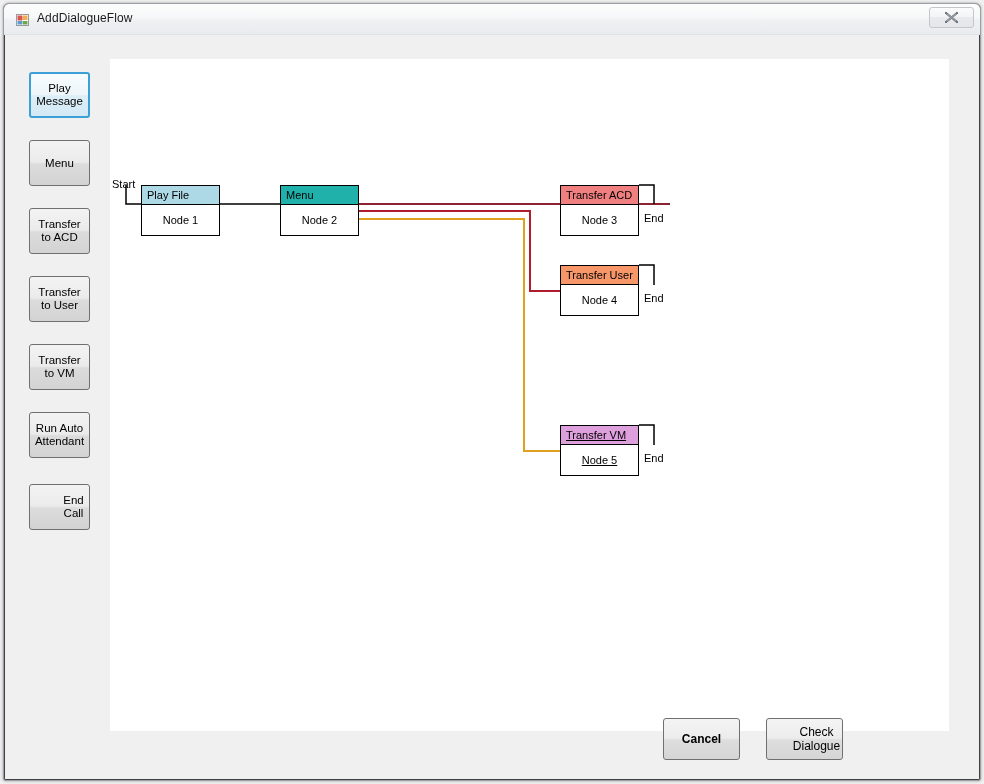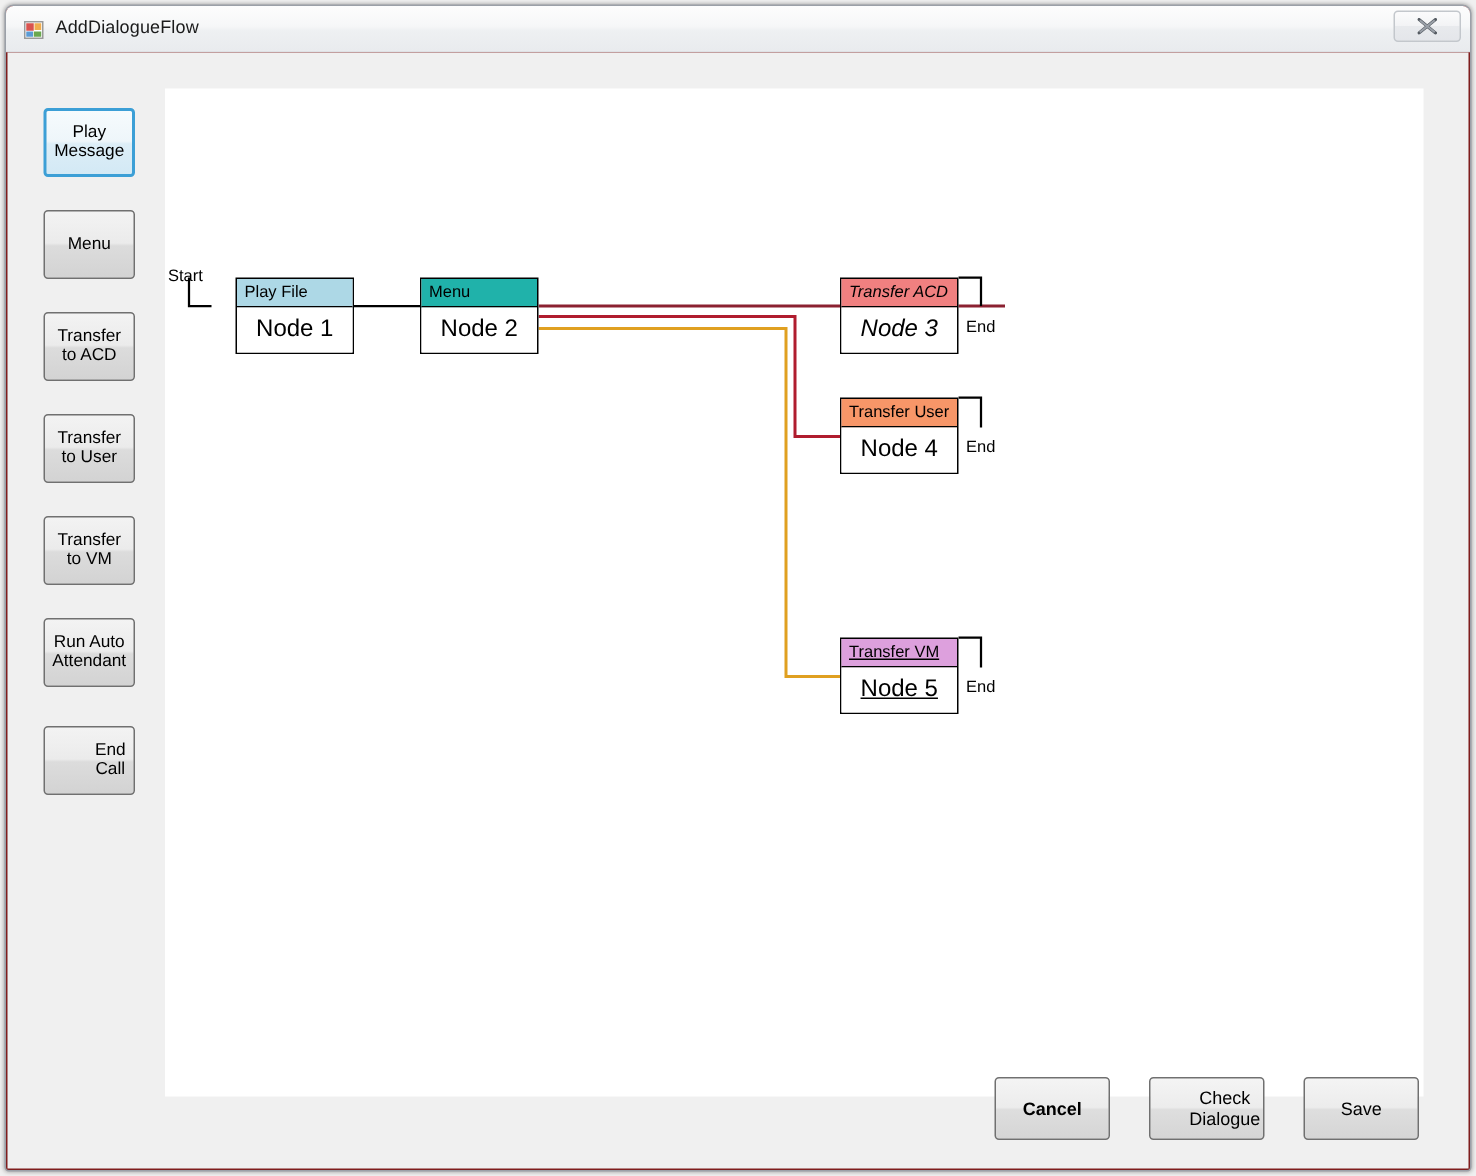--- a/index.html
+++ b/index.html
@@ -23,21 +23,21 @@
   
   .window-frame {
     position: absolute;
     left: 3px;
     top: 3px;
     width: 978px;
     height: 778px;
     box-sizing: border-box;
     border: 1px solid #9ba0a8;
     border-radius: 6px 6px 3px 3px;
-    background: #7f1d1d;
+    background: #404040;
     box-shadow: 0 0 3px rgba(0,0,0,0.35);
   }
 
   .title-bar {
     position: absolute;
     left: 0;
     top: 0;
     right: 0;
     height: 31px;
     box-sizing: border-box;
@@ -150,21 +150,21 @@
     color: #000;
     padding-left: 5px;
     display: flex;
     align-items: center;
     white-space: nowrap;
     overflow: hidden;
   }
   .node-body {
     height: 30px;
     box-sizing: border-box;
-    font-size: 16px;
+    font-size: 11px;
     color: #000;
     display: flex;
     align-items: center;
     justify-content: center;
     background: #ffffff;
   }
 
   .port-label {
     position: absolute;
     font-size: 11px;
@@ -269,31 +269,31 @@
 
           <path d="M249 160 L414 160 L414 392 L450 392" stroke="#E0A020" stroke-width="2" fill="none"></path>
 
           <path d="M529 126 L544 126 L544 145" stroke="#000000" stroke-width="1.5" fill="none"></path>
           <path d="M529 206 L544 206 L544 226" stroke="#000000" stroke-width="1.5" fill="none"></path>
           <path d="M529 366 L544 366 L544 386" stroke="#000000" stroke-width="1.5" fill="none"></path>
         </svg>
 
         <span class="port-label" style="left:2px;top:119px;">Start</span>
 
-        <div class="flow-node" style="left:31px;top:126px;margin-left:16px;">
+        <div class="flow-node" style="left:31px;top:126px;">
           <div class="node-header" style="background:#ADD8E6;">Play File</div>
           <div class="node-body">Node 1</div>
         </div>
 
         <div class="flow-node" style="left:170px;top:126px;">
           <div class="node-header" style="background:#20B2AA;">Menu</div>
           <div class="node-body">Node 2</div>
         </div>
 
-        <div class="flow-node" style="left:450px;top:126px;font-style:italic;">
+        <div class="flow-node" style="left:450px;top:126px;">
           <div class="node-header" style="background:#F08080;">Transfer ACD</div>
           <div class="node-body">Node 3</div>
         </div>
         <span class="port-label" style="left:534px;top:153px;">End</span>
 
         <div class="flow-node" style="left:450px;top:206px;">
           <div class="node-header" style="background:#F79668;">Transfer User</div>
           <div class="node-body">Node 4</div>
         </div>
         <span class="port-label" style="left:534px;top:233px;">End</span>
@@ -306,19 +306,16 @@
 
       </div>
 
       <div class="footer-button" style="left:658px;top:683px;width:77px;height:42px;font-weight:bold;">
         <span style="white-space:pre-line;">Cancel</span>
       </div>
       <div class="footer-button" style="left:761px;top:683px;width:77px;height:42px;padding-left:24px;">
         <span style="white-space:pre-line;">Check
 Dialogue</span>
       </div>
-      <div class="footer-button" style="left:864px;top:683px;width:77px;height:42px;">
-        <span style="white-space:pre-line;">Save</span>
-      </div>
 
     </div>
   </div>
 </div>
 
 </body></html>

